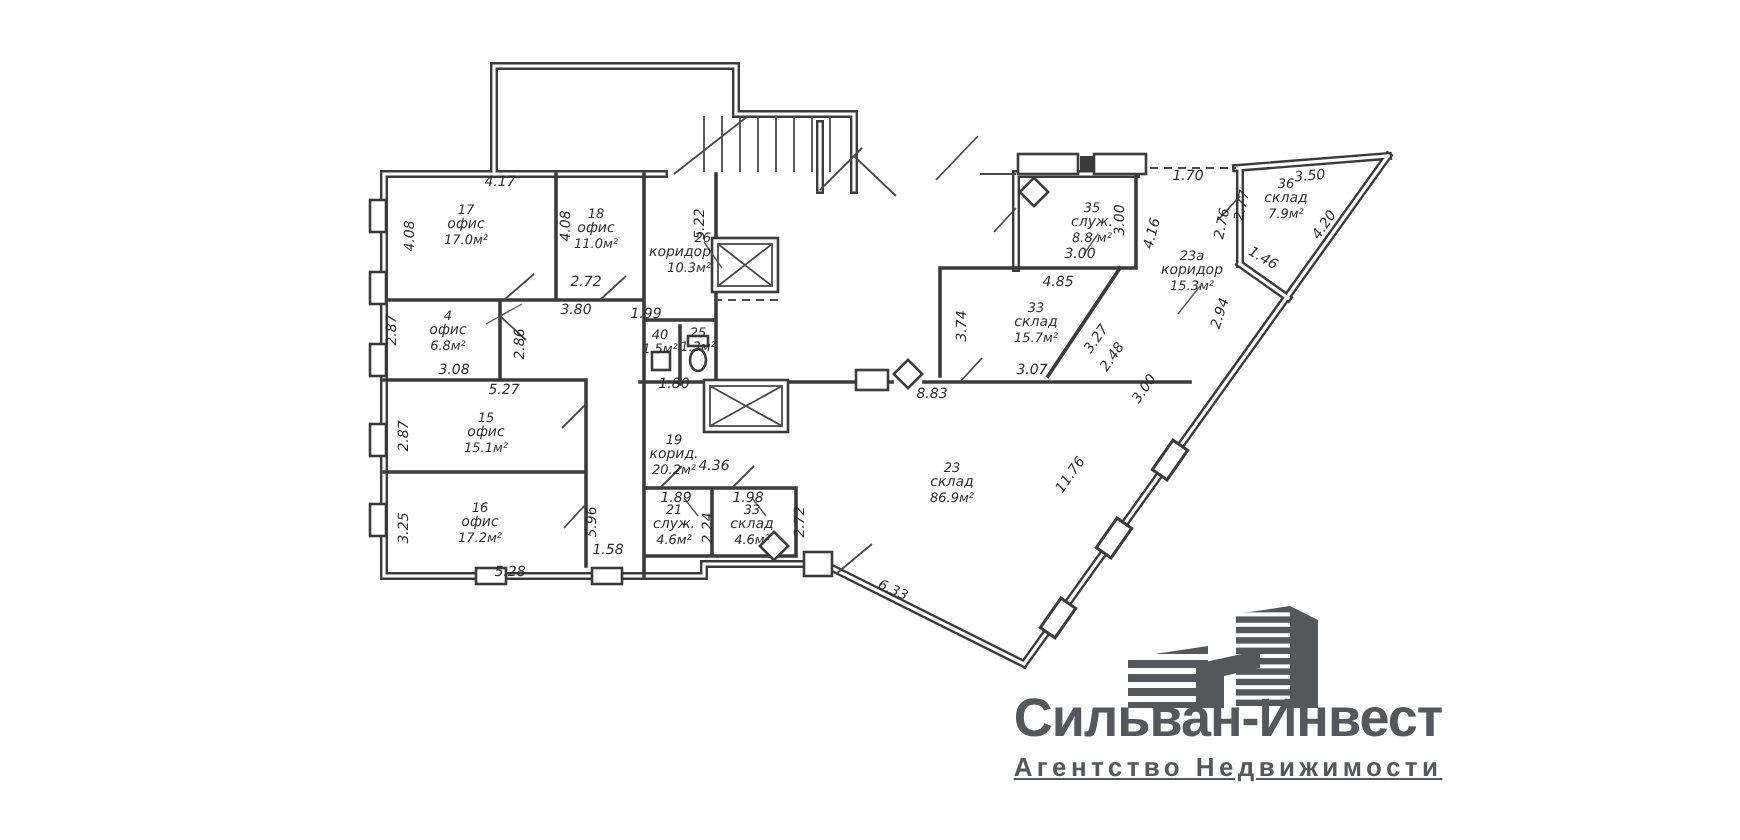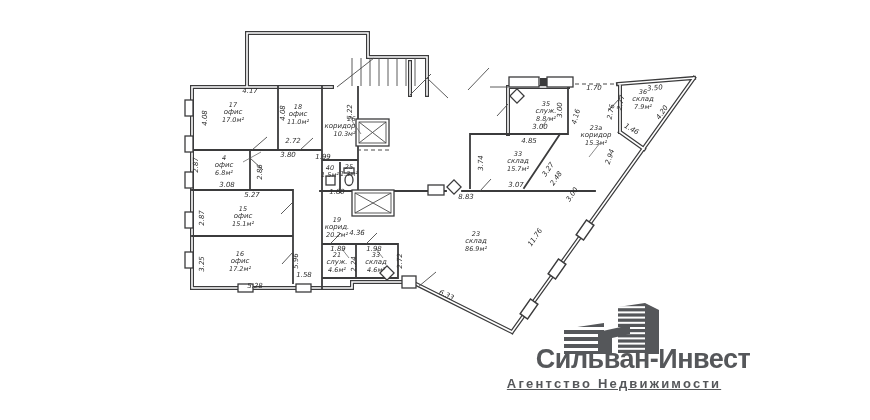--- a/index.html
+++ b/index.html
@@ -19,21 +19,21 @@
   
   .lbl{position:absolute;transform:translate(-50%,-50%);white-space:nowrap;
        color:#2d2d2d;font-style:italic;text-align:center;line-height:1.12;}
   .dim{font-size:7px;}
   .room .num{font-size:6.5px;display:block;}
   .room .nm{font-size:7px;display:block;}
   .room .ar{font-size:6.5px;display:block;}
   
   .logo-title{position:absolute;left:614px;top:344px;transform:translateX(-50%);
       font-family:"Liberation Sans",sans-serif;font-weight:bold;font-size:27px;
-      letter-spacing:-0.5px;color:#55575a;white-space:nowrap;margin-left:29px;}
+      letter-spacing:-0.5px;color:#55575a;white-space:nowrap;}
   .logo-subtitle{position:absolute;left:614px;top:376px;transform:translateX(-50%);
       font-family:"Liberation Sans",sans-serif;font-weight:bold;font-size:13px;
       letter-spacing:2.2px;color:#55575a;white-space:nowrap;text-decoration:underline;}
 </style>
 </head>
 <body>
 
 <div class="stage">
 
   <svg width="870" height="420" viewBox="0 0 870 420">

